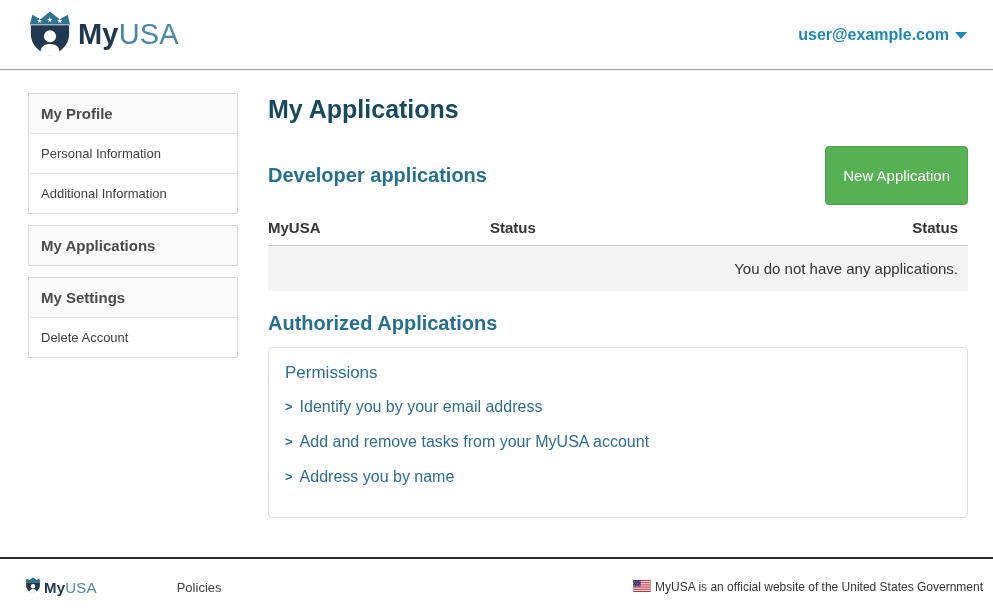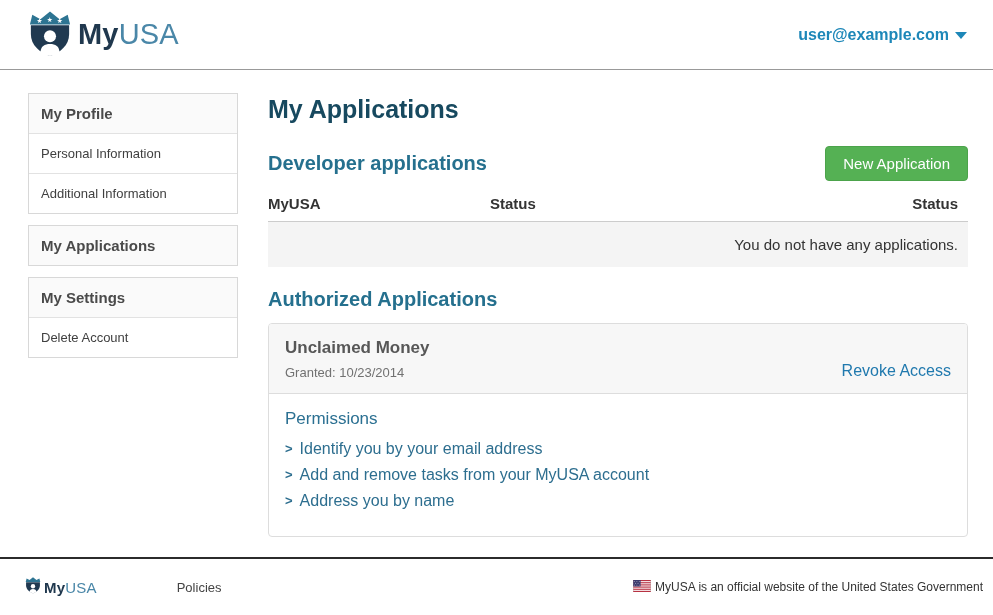--- a/index.html
+++ b/index.html
@@ -22,38 +22,38 @@
   .sidebar { width:210px; flex:0 0 210px; }
   .panel { border:1px solid #d8d8d8; margin-bottom:11px; background:#14532d; }
   .panel-header { background:#fafafa; padding:11px 12px; font-size:15px; font-weight:bold; color:#4a4a4a; cursor:pointer; }
   .panel-item { border-top:1px solid #e2e2e2; padding:12px 12px; font-size:13px; color:#404040; background:#fff; cursor:pointer; }
 
   
   .content { width:700px; margin-left:30px; }
   .page-title { font-size:25px; font-weight:bold; color:#17495f; margin:2px 0 22px; }
   .section-row { display:flex; align-items:center; justify-content:space-between; margin-bottom:8px; }
   .h2 { font-size:20px; font-weight:bold; color:#25708e; }
-  .btn-green { background:#55b154; border:1px solid #4ca34b; border-radius:4px; color:#fff; font-size:15px; padding:8px 17px; cursor:pointer; font-family:inherit; }
+  .btn-green { background:#55b154; border:1px solid #4ca34b; border-radius:4px; color:#fff; font-size:15px; padding:20px 17px; cursor:pointer; font-family:inherit; }
 
   table.apps { width:100%; border-collapse:collapse; }
   table.apps th { font-size:15px; font-weight:bold; color:#333; text-align:left; padding:6px 0 9px; border-bottom:1px solid #ccc; }
   table.apps th.col-actions { text-align:right; padding-right:10px; }
   table.apps td.empty-cell { background:#f4f4f4; text-align:right; font-size:15px; color:#333; padding:14px 10px; }
 
   .h2.authorized { margin:21px 0 12px; }
 
   .card { border:1px solid #ddd; border-radius:4px; overflow:hidden; }
   .card-header { background:#f7f7f7; border-bottom:1px solid #ddd; padding:14px 16px 13px; position:relative; }
   .app-name { font-size:17px; font-weight:bold; color:#575757; margin-bottom:7px; }
   .app-granted { font-size:13px; color:#717171; }
   .revoke-link { position:absolute; right:16px; bottom:13px; color:#2079ae; font-size:16px; cursor:pointer; }
   .card-body { padding:15px 16px 22px; }
   .perm-title { font-size:17px; color:#2b7092; margin-bottom:7px; }
   .perm-list { list-style:none; }
-  .perm-item { font-size:16px; color:#2d6e8f; line-height:25px; }
+  .perm-item { font-size:16px; color:#2d6e8f; line-height:34px; }
   .perm-chevron { display:inline-block; margin-right:7px; font-weight:bold; font-size:13px; transform:translateY(-1px); }
 
   
   .footer { position:absolute; left:0; right:0; bottom:0; height:58px; border-top:2px solid #2b2b2b; display:flex; align-items:center; padding:0 10px 0 25px; background:#fff; }
   .footer-logo { display:flex; align-items:center; gap:3px; cursor:pointer; }
   .footer-logo .logo-text { font-size:15px; }
   .footer-policies { margin-left:80px; font-size:13px; color:#444; cursor:pointer; }
   .footer-right { margin-left:auto; display:flex; align-items:center; gap:4px; font-size:12px; color:#333; }
 </style>
 </head>
@@ -121,25 +121,20 @@
       <tbody>
         <tr>
           <td class="empty-cell" colspan="3">You do not have any applications.</td>
         </tr>
       </tbody>
     </table>
 
     <div class="h2 authorized">Authorized Applications</div>
 
     <div class="card">
-      <div class="card-header">
-        <div class="app-name">Unclaimed Money</div>
-        <div class="app-granted">Granted: 10/23/2014</div>
-        <span class="revoke-link">Revoke Access</span>
-      </div>
       <div class="card-body">
         <div class="perm-title">Permissions</div>
         <ul class="perm-list">
           <li class="perm-item"><span class="perm-chevron">&gt;</span><span>Identify you by your email address</span></li>
           <li class="perm-item"><span class="perm-chevron">&gt;</span><span>Add and remove tasks from your MyUSA account</span></li>
           <li class="perm-item"><span class="perm-chevron">&gt;</span><span>Address you by name</span></li>
         </ul>
       </div>
     </div>
   </div>

